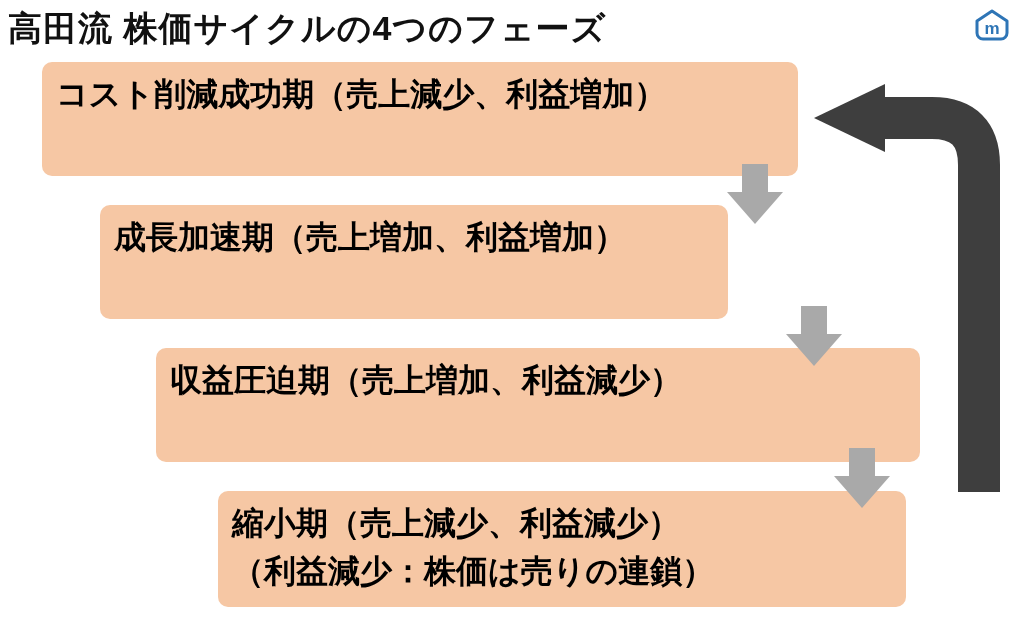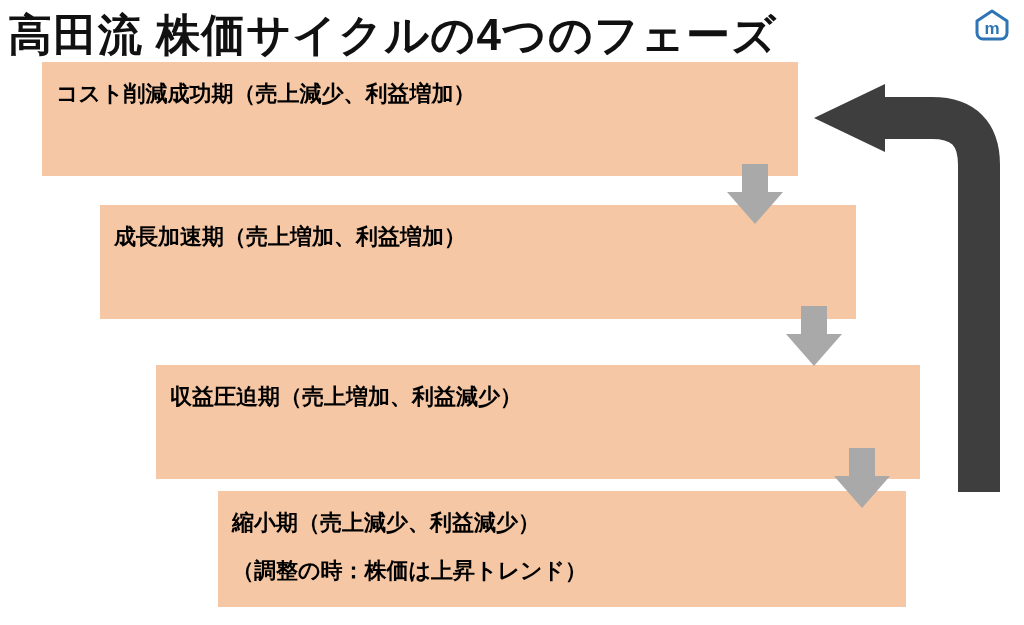--- a/index.html
+++ b/index.html
@@ -13,37 +13,37 @@
   html,body{background:#ffffff;}
   body{
     font-family:"Liberation Sans","DejaVu Sans",sans-serif;
     width:1024px;height:625px;overflow:hidden;
   }
   .canvas{
     position:relative;width:1024px;height:625px;background:#ffffff;
   }
   .title{
     position:absolute;left:8px;top:6px;
-    font-size:44px;font-weight:bold;color:var(--title-text);
+    font-size:34px;font-weight:bold;color:var(--title-text);
     letter-spacing:1px;white-space:nowrap;
   }
   .logo{
     position:absolute;left:974px;top:8px;width:36px;height:36px;
   }
   .phase-box{
     position:absolute;
     background:var(--box-fill);
-    border-radius:0;
+    border-radius:10px;
     padding:8px 32px 0 14px;
-    font-size:22px;font-weight:bold;color:#000000;
+    font-size:32px;font-weight:bold;color:#000000;
     line-height:48px;white-space:nowrap;
   }
   .box1{left:42px;top:62px;width:756px;height:114px;}
-  .box2{left:100px;top:205px;width:756px;height:114px;}
-  .box3{left:156px;top:348px;width:764px;height:114px;margin-top:17px;}
+  .box2{left:100px;top:205px;width:628px;height:114px;}
+  .box3{left:156px;top:348px;width:764px;height:114px;}
   .box4{left:218px;top:491px;width:688px;height:116px;}
   .down-arrow{position:absolute;width:56px;height:60px;}
   .down-arrow .shape{fill:var(--small-arrow);}
   .da1{left:727px;top:164px;}
   .da2{left:786px;top:306px;}
   .da3{left:834px;top:448px;}
   .big-arrow{position:absolute;left:780px;top:70px;width:240px;height:440px;}
   .big-arrow .stroke{fill:none;stroke:var(--big-arrow);stroke-width:42px;}
   .big-arrow .head{fill:var(--big-arrow);}
   .logo .outline{fill:none;stroke:var(--logo);stroke-width:3px;stroke-linejoin:round;}
@@ -75,21 +75,21 @@
   <div class="phase-box box2">
     <div>成長加速期（売上増加、利益増加）</div>
   </div>
 
   <div class="phase-box box3">
     <div>収益圧迫期（売上増加、利益減少）</div>
   </div>
 
   <div class="phase-box box4">
     <div>縮小期（売上減少、利益減少）</div>
-    <div>（調整の時：株価は上昇トレンド）</div>
+    <div>（利益減少：株価は売りの連鎖）</div>
   </div>
 
   <svg class="down-arrow da1" viewBox="0 0 56 60">
     <rect class="shape" x="15" y="0" width="26" height="30"></rect>
     <polygon class="shape" points="0,28 56,28 28,60"></polygon>
   </svg>
   <svg class="down-arrow da2" viewBox="0 0 56 60">
     <rect class="shape" x="15" y="0" width="26" height="30"></rect>
     <polygon class="shape" points="0,28 56,28 28,60"></polygon>
   </svg>

